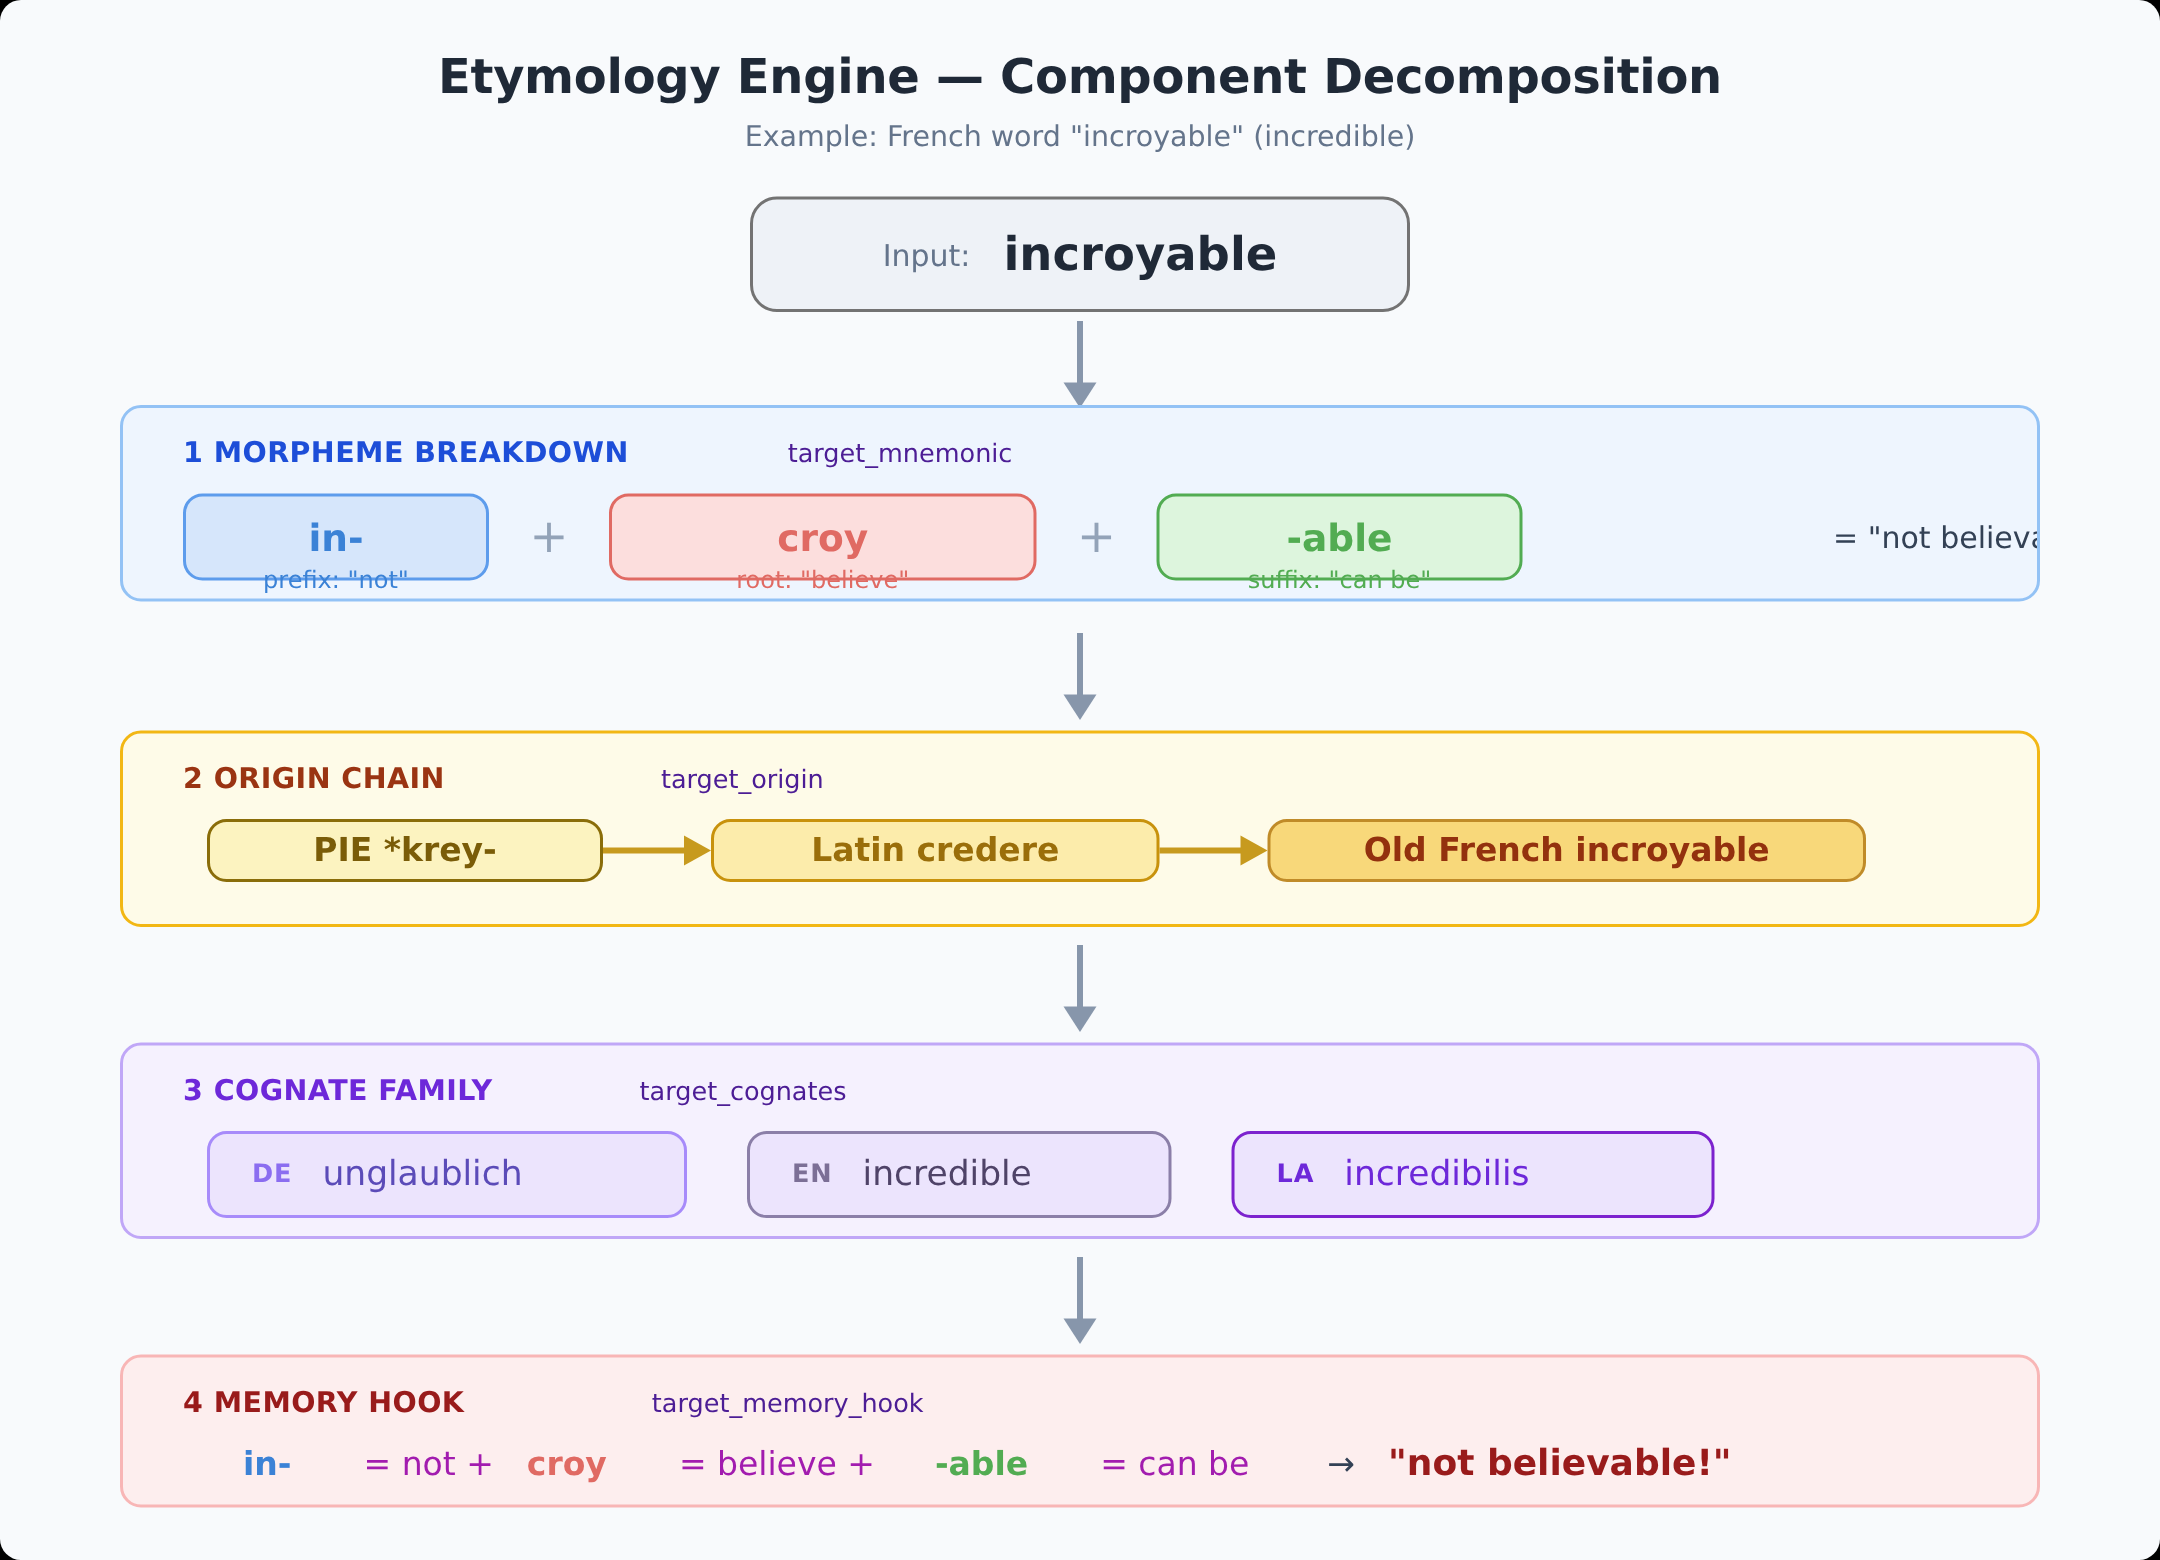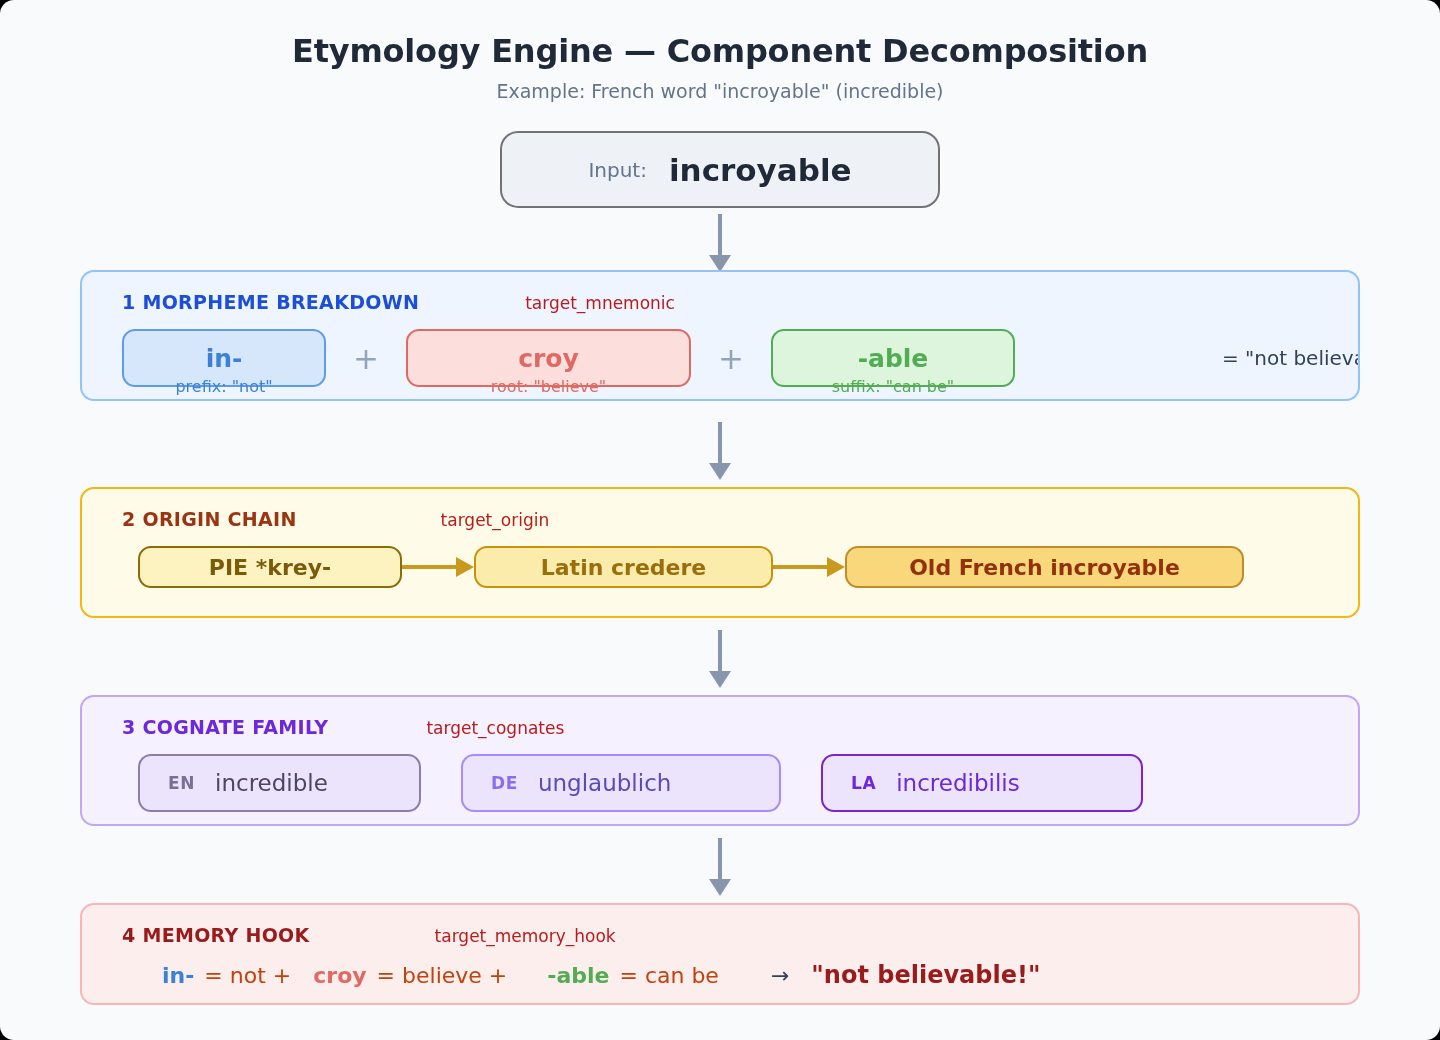--- a/index.html
+++ b/index.html
@@ -90,21 +90,21 @@
     gap: 0px;
   }
   .panel-num {
     font-size: 19px;
     font-weight: bold;
     letter-spacing: 0.3px;
     white-space: nowrap;
   }
   .panel-target {
     font-size: 17px;
-    color: #b91c1c;
+    color: #4c1d95;
     white-space: nowrap;
   }
 
   
   #panel1 { top: 270px; height: 131px; background: #eef5fe; border-color: #93c2f5; }
   #panel1 .panel-num { color: #1d4ed8; }
   #panel1 .panel-target { margin-left: 106px; }
 
   .morph-row {
     position: absolute;
@@ -243,21 +243,21 @@
   #panel4 { top: 903px; height: 102px; background: #fdeeee; border-color: #f8b6b6; }
   #panel4 .panel-num { color: #991b1b; }
   #panel4 .panel-target { margin-left: 125px; }
 
   .hook-row {
     position: absolute;
     left: 80px; top: 56px;
     display: flex;
     align-items: baseline;
   }
-  .hk { font-size: 22px; color: #c2410c; white-space: nowrap; }
+  .hk { font-size: 22px; color: #a21caf; white-space: nowrap; margin-left: 38px; }
   .hk-morph { font-size: 22px; font-weight: bold; white-space: nowrap; }
   .hk-in   { color: #3b82d6; }
   .hk-croy { color: #e06a63; }
   .hk-able { color: #52ac52; }
   .hk-arrow { font-size: 22px; color: #334155; }
   .hk-result {
     font-size: 24px;
     font-weight: bold;
     color: #991b1b;
     white-space: nowrap;
@@ -340,27 +340,27 @@
       <div class="head"></div>
   </div>
 
   <div class="panel" id="panel3">
     <div class="panel-head">
       <span class="panel-num">3 COGNATE FAMILY</span>
       <span class="panel-target">target_cognates</span>
     </div>
 
     <div class="cog-row">
+      <div class="cog-box" id="c1">
+        <span class="cog-code">DE</span>
+        <span class="cog-word">unglaublich</span>
+      </div>
       <div class="cog-box" id="c0">
         <span class="cog-code">EN</span>
         <span class="cog-word">incredible</span>
-      </div>
-      <div class="cog-box" id="c1">
-        <span class="cog-code">DE</span>
-        <span class="cog-word">unglaublich</span>
       </div>
       <div class="cog-box" id="c2">
         <span class="cog-code">LA</span>
         <span class="cog-word">incredibilis</span>
       </div>
     </div>
   </div>
 
   <div class="varrow" style="left:709px; top:838px; height:58px;">
     <div class="stem"></div>

